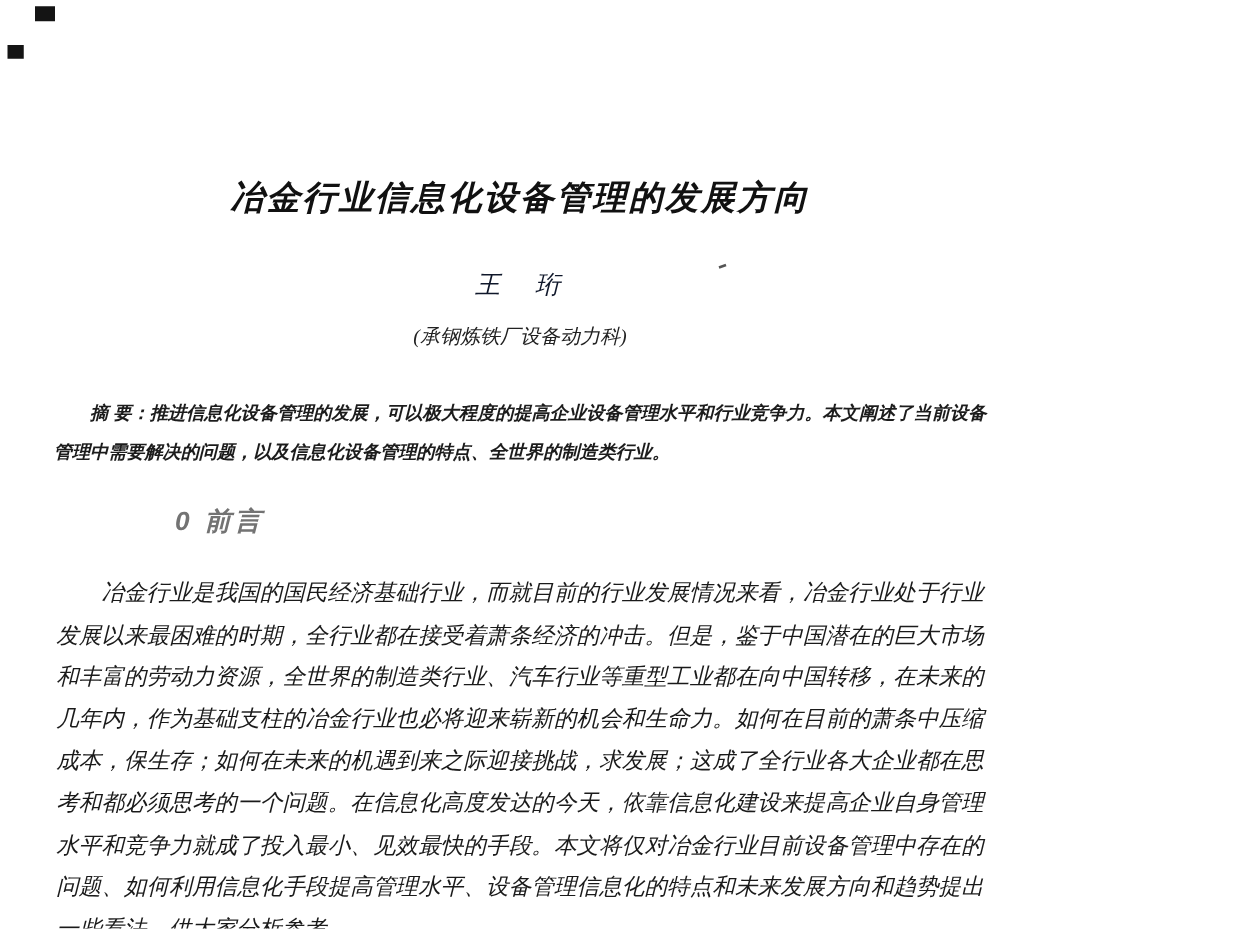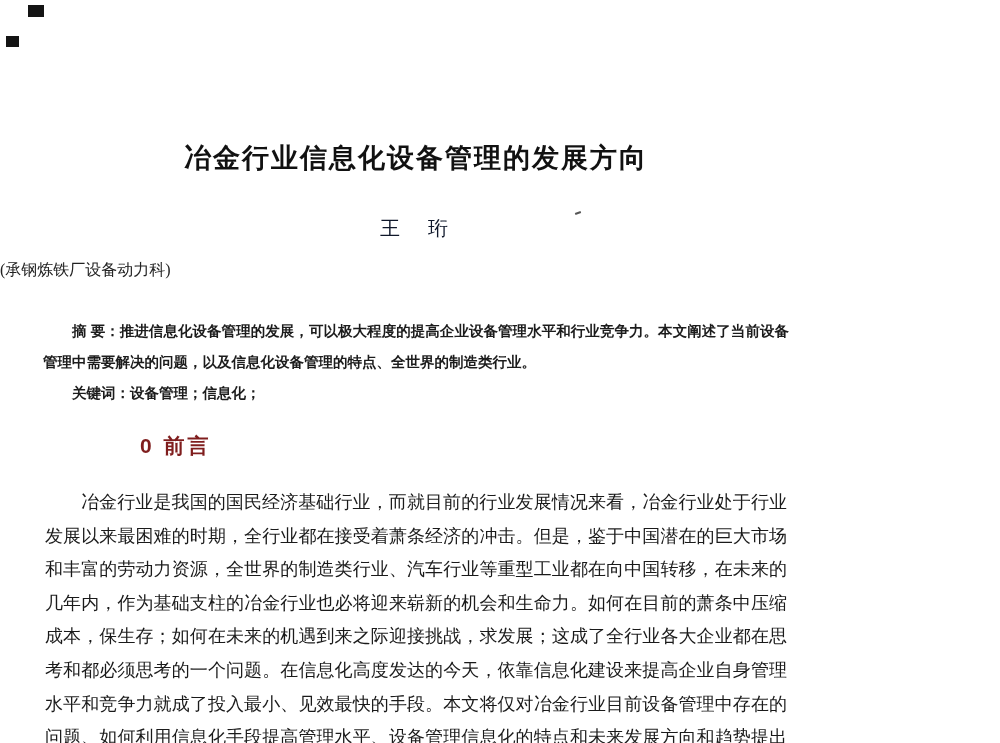--- a/index.html
+++ b/index.html
@@ -8,20 +8,21 @@
     background: #ffffff;
   }
   .page {
     position: relative;
     width: 832px;
     height: 743px;
     background: #ffffff;
     overflow: hidden;
     font-family: "Liberation Serif", serif;
     color: #1a1a1a;
+    font-style: italic;
   }
   .artifact {
     position: absolute;
     background: #141414;
   }
   .artifact-1 { left: 28px; top: 5px;  width: 16px; height: 12px; }
   .artifact-2 { left: 6px;  top: 36px; width: 13px; height: 11px; }
   .speck {
     position: absolute;
     background: #555;
@@ -43,21 +44,21 @@
   .author {
     margin-top: 40px;
     text-align: center;
     font-size: 20px;
     letter-spacing: 4px;
     line-height: 25px;
     color: #0f172a;
   }
   .affiliation {
     margin-top: 18px;
-    text-align: left;
+    text-align: center;
     font-size: 16px;
     line-height: 21px;
     color: #222;
   }
   .abstract {
     margin: 36px auto 0 auto;
     width: 746px;
     font-family: "Liberation Sans", sans-serif;
     font-weight: 600;
     font-size: 14.5px;
@@ -82,21 +83,21 @@
   .keywords .keywords-label {
     font-weight: 700;
   }
   .section-heading {
     margin: 28px 0 0 140px;
     font-family: "Liberation Sans", sans-serif;
     font-size: 21px;
     font-weight: 700;
     letter-spacing: 3px;
     line-height: 24px;
-    color: #7f1d1d;
+    color: #737373;
   }
   .body-paragraph {
     margin: 28px auto 0 auto;
     width: 742px;
     font-size: 18px;
     line-height: 33.6px;
     text-align: justify;
     text-indent: 2em;
     color: #1a1a1a;
   }
@@ -112,19 +113,18 @@
   <div class="speck speck-2"></div>
 
   <h1 class="paper-title">冶金行业信息化设备管理的发展方向</h1>
 
   <div class="author">王　珩</div>
 
   <div class="affiliation">(承钢炼铁厂设备动力科)</div>
 
   <p class="abstract"><span class="abstract-label">摘 要：</span><span>推进信息化设备管理的发展，可以极大程度的提高企业设备管理水平和行业竞争力。本文阐述了当前设备管理中需要解决的问题，以及信息化设备管理的特点、全世界的制造类行业。</span></p>
 
-  <p class="keywords"><span class="keywords-label">关键词：</span><span>设备管理；信息化；</span></p>
 
   <h2 class="section-heading">0 前言</h2>
 
   <p class="body-paragraph">冶金行业是我国的国民经济基础行业，而就目前的行业发展情况来看，冶金行业处于行业发展以来最困难的时期，全行业都在接受着萧条经济的冲击。但是，鉴于中国潜在的巨大市场和丰富的劳动力资源，全世界的制造类行业、汽车行业等重型工业都在向中国转移，在未来的几年内，作为基础支柱的冶金行业也必将迎来崭新的机会和生命力。如何在目前的萧条中压缩成本，保生存；如何在未来的机遇到来之际迎接挑战，求发展；这成了全行业各大企业都在思考和都必须思考的一个问题。在信息化高度发达的今天，依靠信息化建设来提高企业自身管理水平和竞争力就成了投入最小、见效最快的手段。本文将仅对冶金行业目前设备管理中存在的问题、如何利用信息化手段提高管理水平、设备管理信息化的特点和未来发展方向和趋势提出一些看法，供大家分析参考。</p>
 
 </div>
 
 </body></html>

